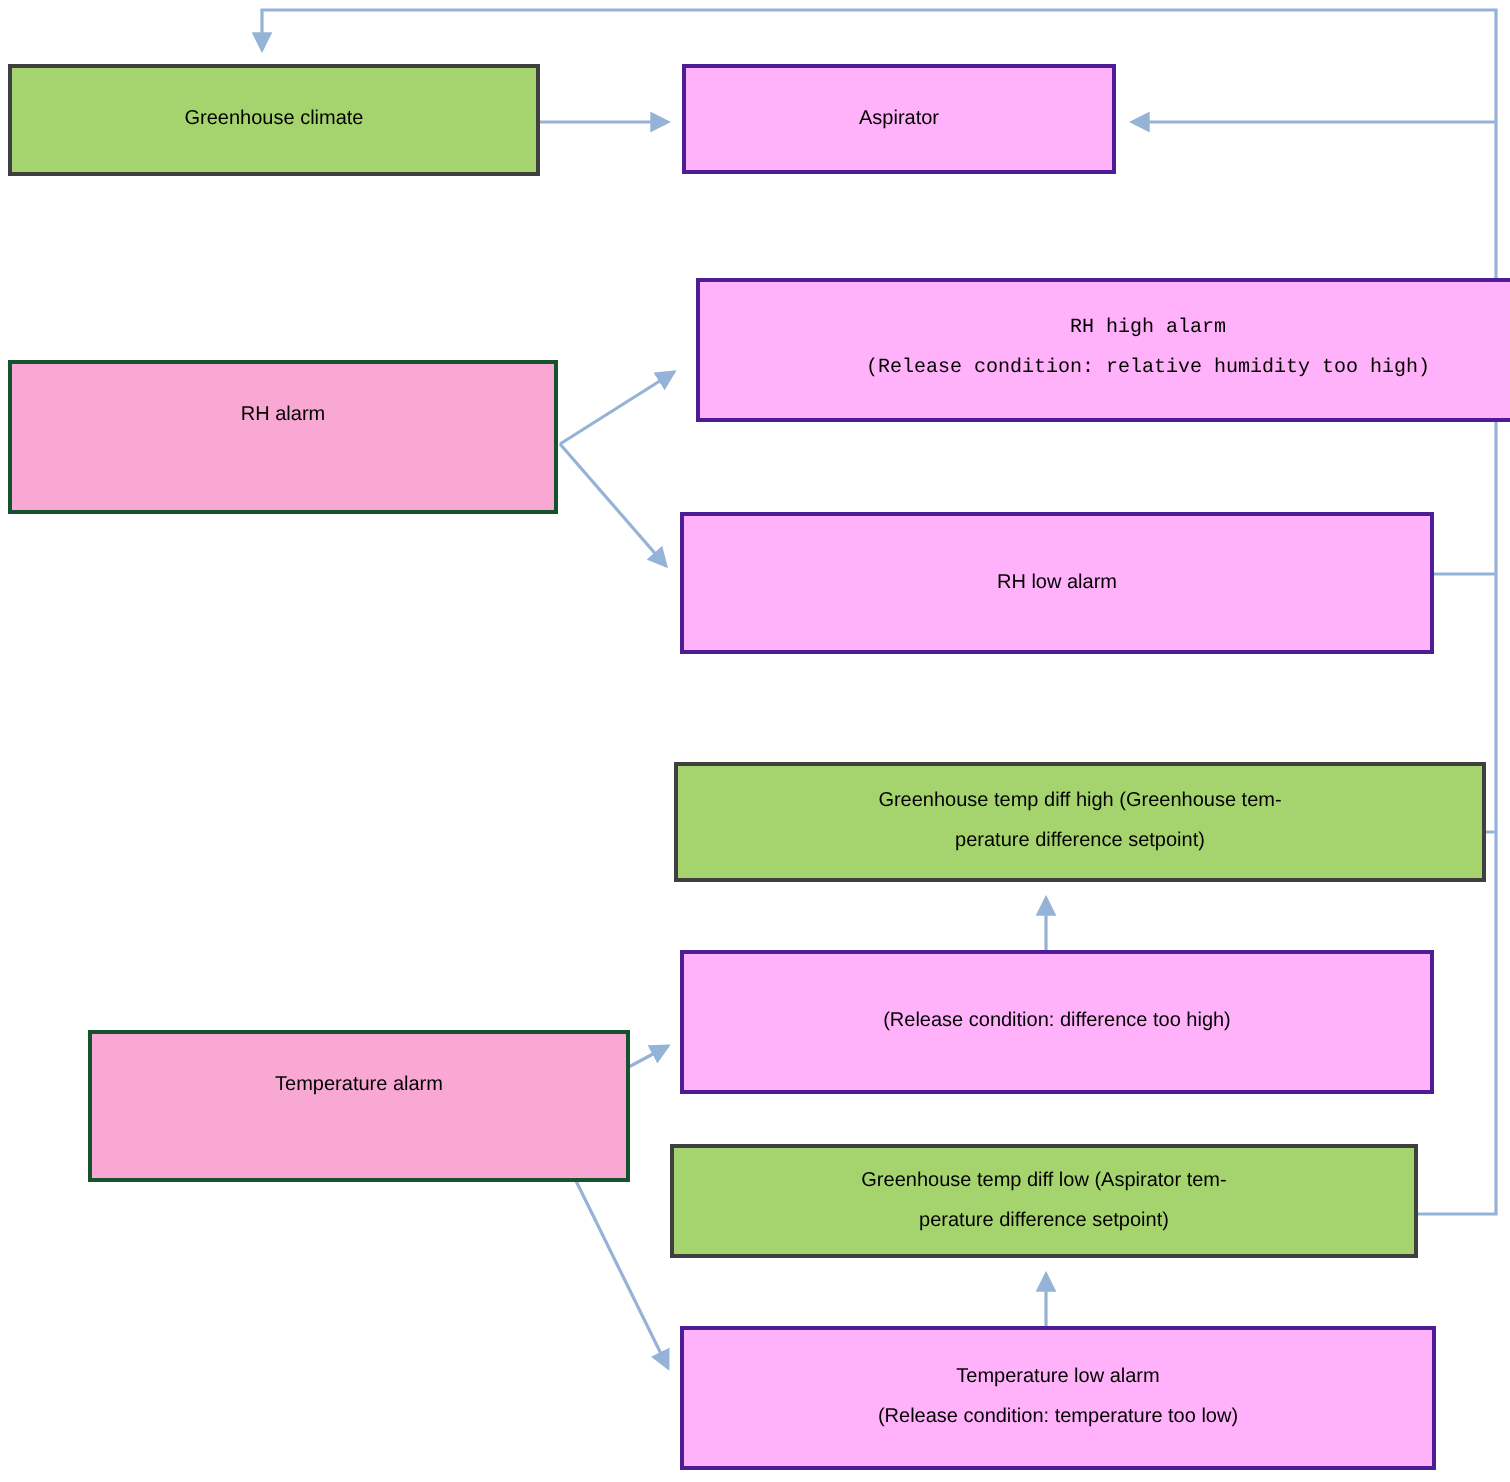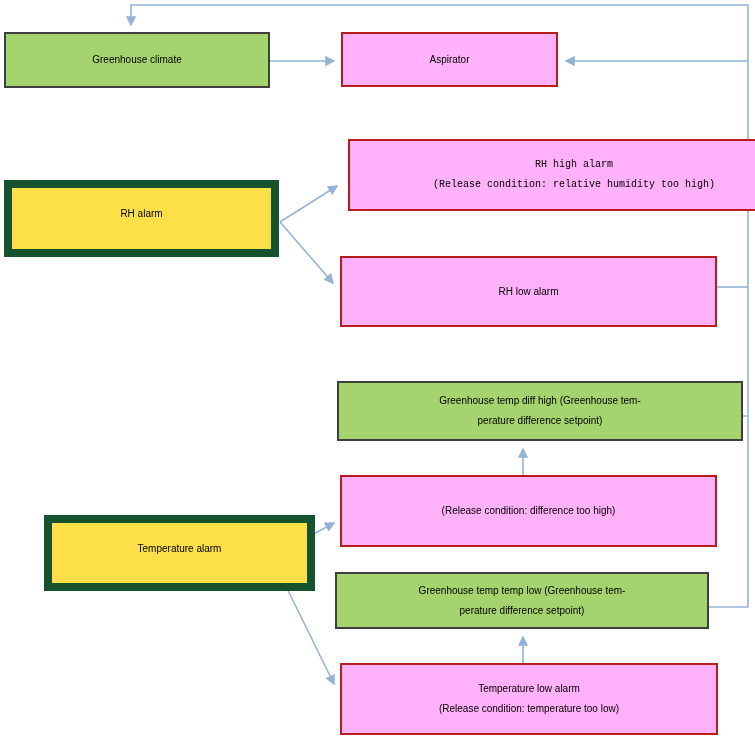--- a/index.html
+++ b/index.html
@@ -35,25 +35,25 @@
     align-items: center;
     justify-content: center;
   }
   .node .l { display: block; white-space: nowrap; }
   .green {
     background: #a5d46f;
     border: 2px solid #3f3f3f;
   }
   .pink {
     background: #ffb1f9;
-    border: 2px solid #b91c1c;
+    border: 2px solid #4c1d95;
   }
   .yellow {
-    background: #fde047;
-    border: 8px solid #14532d;
+    background: #f9a8d4;
+    border: 2px solid #14532d;
     justify-content: flex-start;
     padding-top: 16px;
   }
   
   #box-greenhouse-climate { left: 4px;   top: 32px;  width: 266px; height: 56px; }
   #box-aspirator          { left: 341px; top: 32px;  width: 217px; height: 55px; }
   #box-rh-alarm           { left: 4px;   top: 180px; width: 275px; height: 77px; }
   #box-rh-high-alarm      { left: 348px; top: 139px; width: 452px; height: 72px; font-family: Liberation Mono, monospace; }
   #box-rh-low-alarm       { left: 340px; top: 256px; width: 377px; height: 71px; }
   #box-gh-temp-diff-high  { left: 337px; top: 381px; width: 406px; height: 60px; }
@@ -124,21 +124,21 @@
 
   <div class="node pink" id="box-temp-high-alarm">
     <span class="l">(Release condition: difference too high)</span>
   </div>
 
   <div class="node yellow" id="box-temperature-alarm">
     <span class="l">Temperature alarm</span>
   </div>
 
   <div class="node green" id="box-gh-temp-diff-low">
-    <span class="l">Greenhouse temp temp low (Greenhouse tem-</span>
+    <span class="l">Greenhouse temp diff low (Aspirator tem-</span>
     <span class="l">perature difference setpoint)</span>
   </div>
 
   <div class="node pink" id="box-temp-low-alarm">
     <span class="l">Temperature low alarm</span>
     <span class="l">(Release condition: temperature too low)</span>
   </div>
 
 </div>
 

